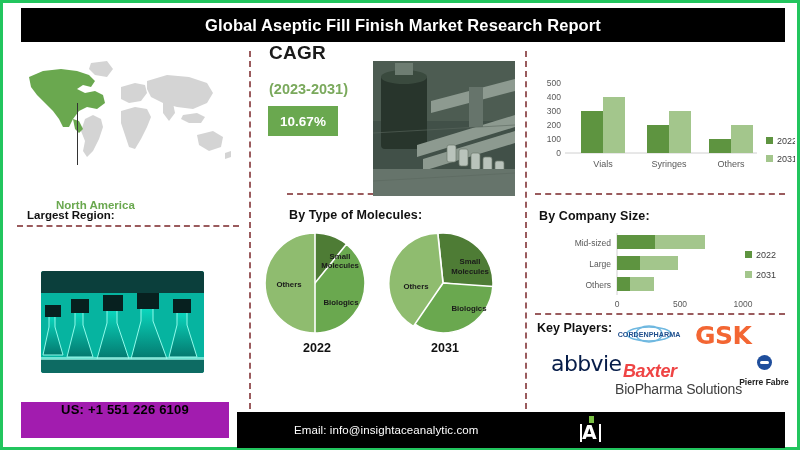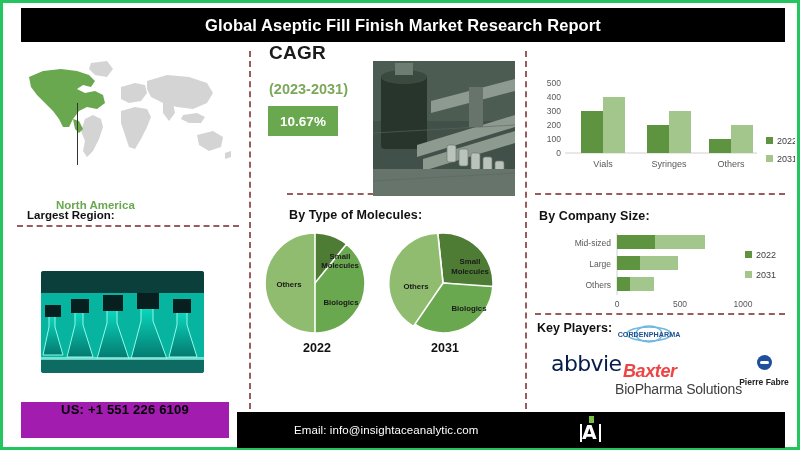--- a/index.html
+++ b/index.html
@@ -425,20 +425,21 @@
   <div class="kp-title">Key Players:</div>
 
   <div class="logo logo-corden">
     <svg viewBox="0 0 76 22" xmlns="http://www.w3.org/2000/svg">
       <ellipse cx="38" cy="11" rx="22" ry="7" fill="none" stroke="#6fb8e0" stroke-width="1.6"></ellipse>
       <ellipse cx="38" cy="11" rx="13" ry="8" fill="none" stroke="#6fb8e0" stroke-width="1.4"></ellipse>
       <text x="38" y="14" text-anchor="middle" font-family="Liberation Sans, sans-serif" font-size="7.2" font-weight="bold" fill="#1f4e8c" letter-spacing="0">CORDENPHARMA</text>
     </svg>
   </div>
 
+  <div class="logo logo-gsk">GSK</div>
   <div class="logo logo-abbvie">abbvie</div>
   <div class="logo logo-baxter">Baxter</div>
   <div class="logo logo-baxter-sub">BioPharma Solutions</div>
 
   <div class="logo logo-pf">
     <div class="pf-mark"></div>
     <span>Pierre Fabre</span>
   </div>
 
   <div class="footer-phone">

